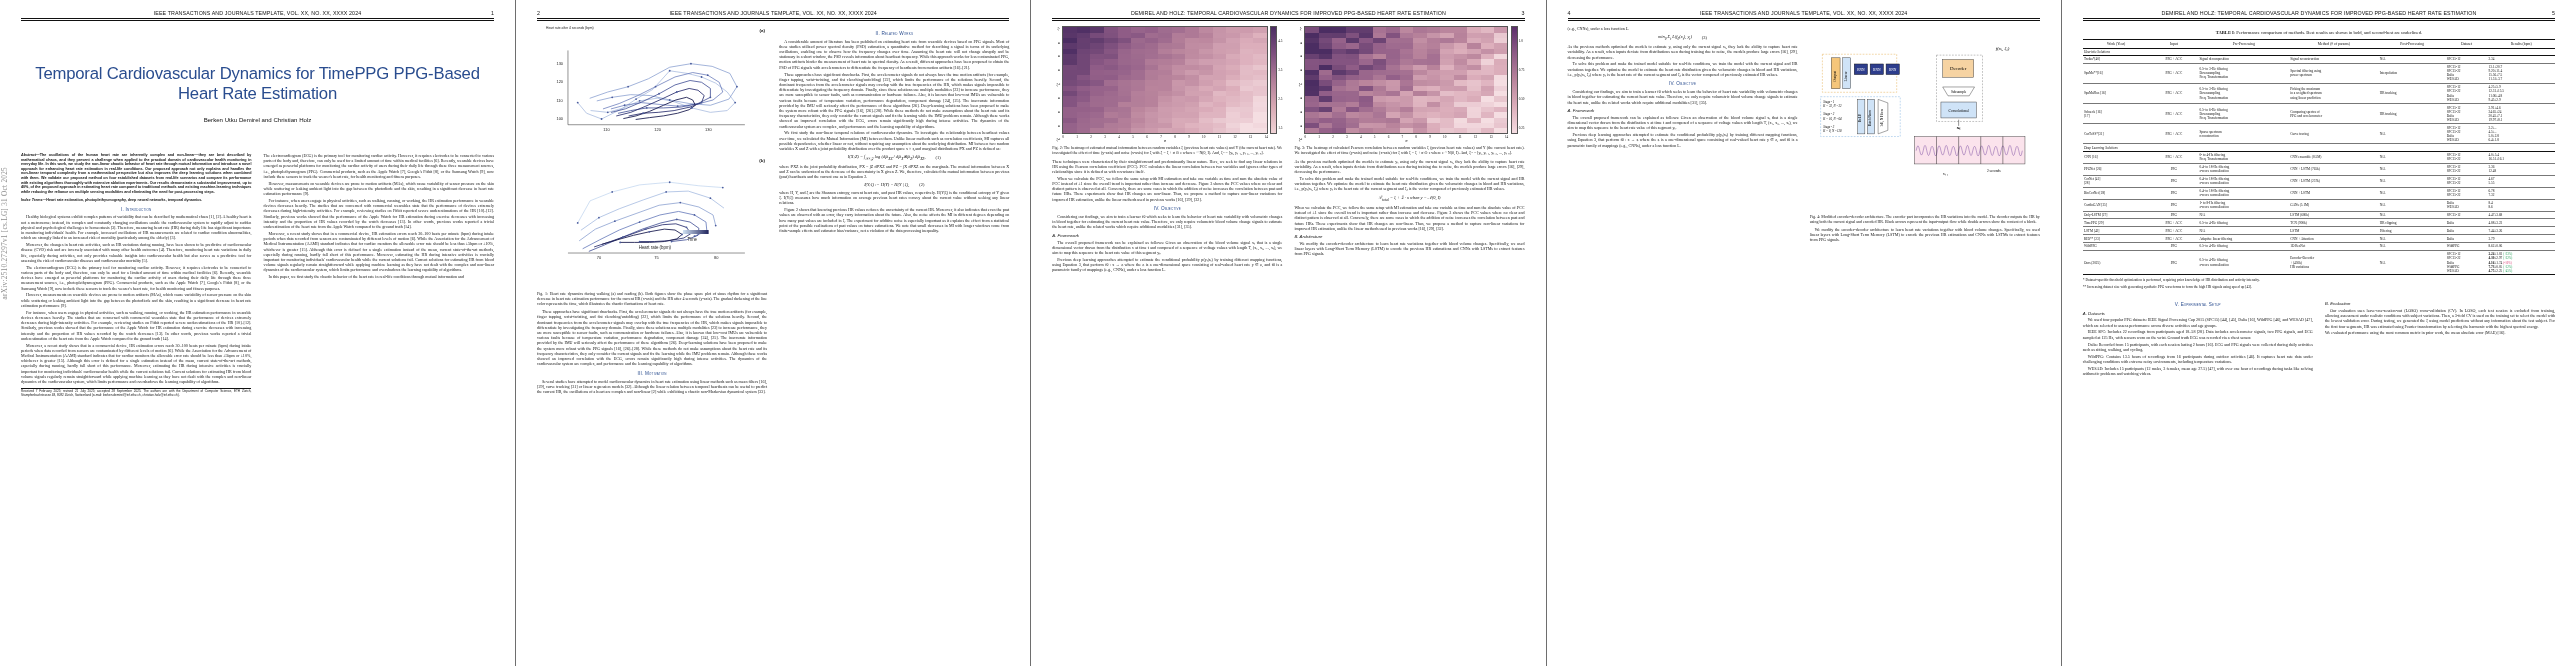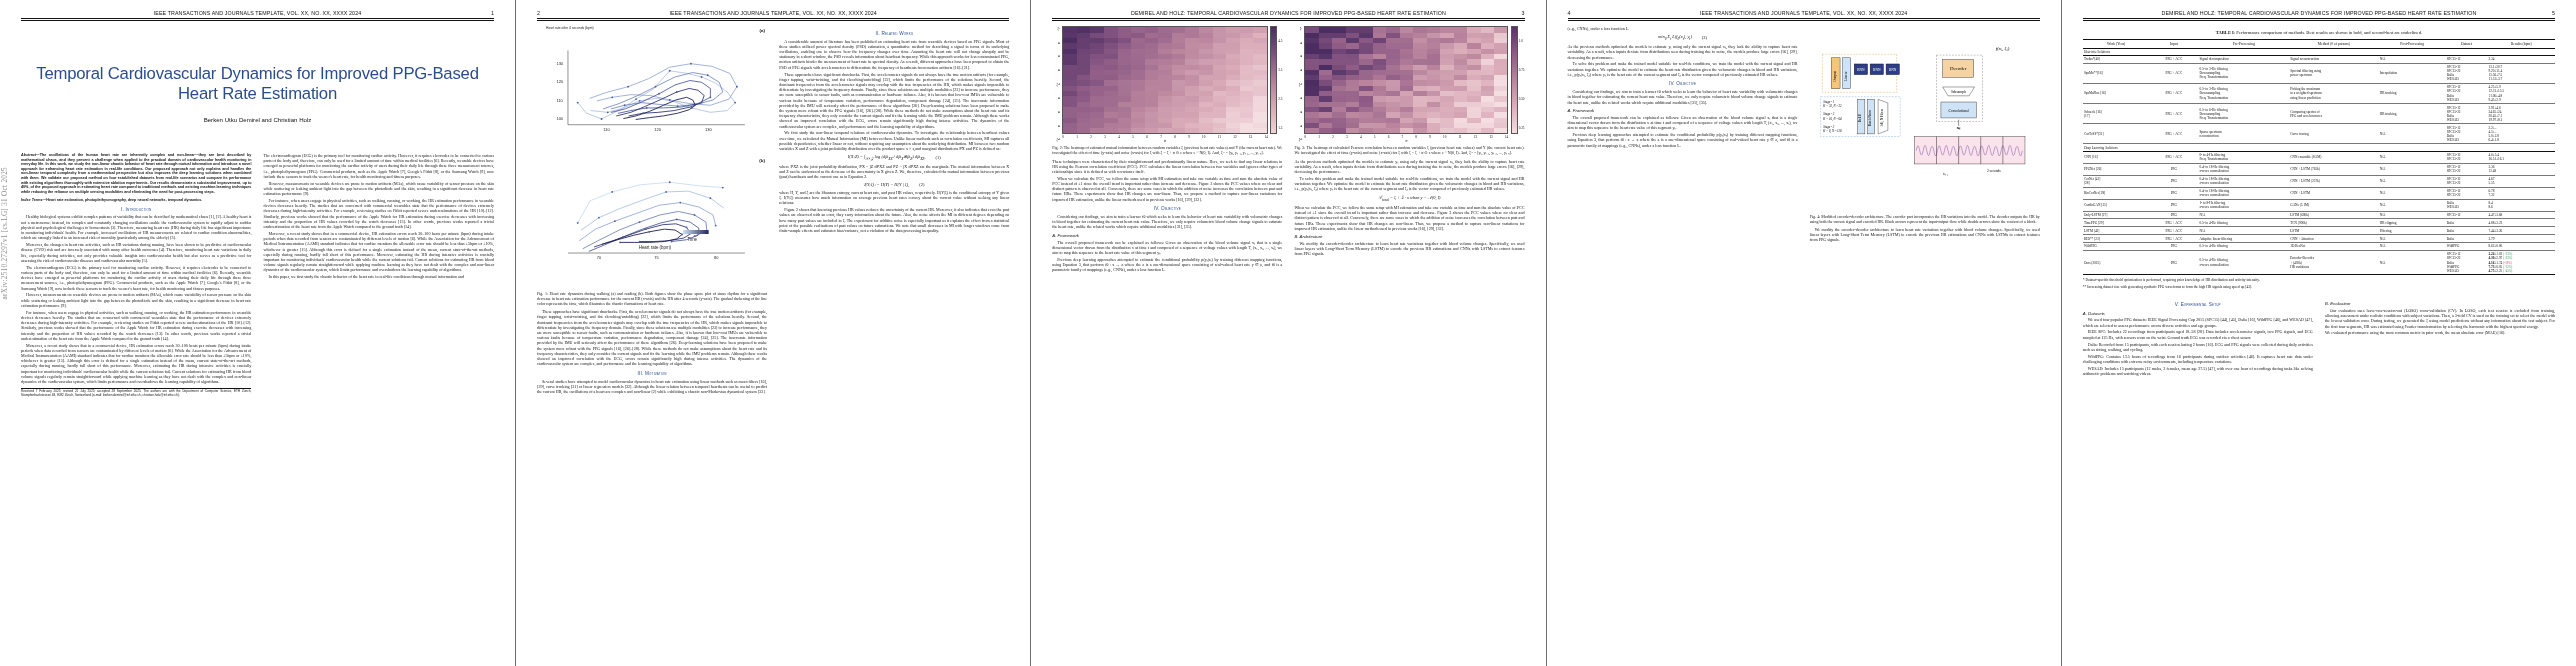--- a/index.html
+++ b/index.html
@@ -76,21 +76,21 @@
   <section class="page">
     <div class="runhead">
       <span class="side"></span>
       <span class="mid">IEEE TRANSACTIONS AND JOURNALS TEMPLATE, VOL. XX, NO. XX, XXXX 2024</span>
       <span class="side right">1</span>
     </div>
     <div class="rule"></div>
 
     <div class="arxiv">arXiv:2510.27297v1  [cs.LG]  31 Oct 2025</div>
 
-    <h1 class="title">Temporal Cardiovascular Dynamics for Improved PPG-Based Heart Rate Estimation</h1>
+    <h1 class="title">Temporal Cardiovascular Dynamics for TimePPG PPG-Based Heart Rate Estimation</h1>
     <div class="authors">Berken Utku Demirel and Christian Holz</div>
 
     <div class="cols" style="margin-top:30px;">
       <div class="col">
         <p class="abs">
           <i>Abstract</i>—<span>The oscillations of the human heart rate are inherently complex and non-linear—they are best described by mathematical chaos, and they present a challenge when applied to the practical domain of cardiovascular health monitoring in everyday life. In this work, we study the non-linear chaotic behavior of heart rate through mutual information and introduce a novel approach for enhancing heart rate estimation in real-life conditions. Our proposed approach not only explains and handles the non-linear temporal complexity from a mathematical perspective but also improves the deep learning solutions when combined with them. We validate our proposed method on four established datasets from real-life scenarios and compare its performance with existing algorithms thoroughly with extensive ablation experiments. Our results demonstrate a substantial improvement, up to 40%, of the proposed approach in estimating heart rate compared to traditional methods and existing machine-learning techniques while reducing the reliance on multiple sensing modalities and eliminating the need for post-processing steps.</span>
         </p>
         <p class="abs">
           <i>Index Terms</i>—<span>Heart rate estimation, photoplethysmography, deep neural networks, temporal dynamics.</span>
         </p>

